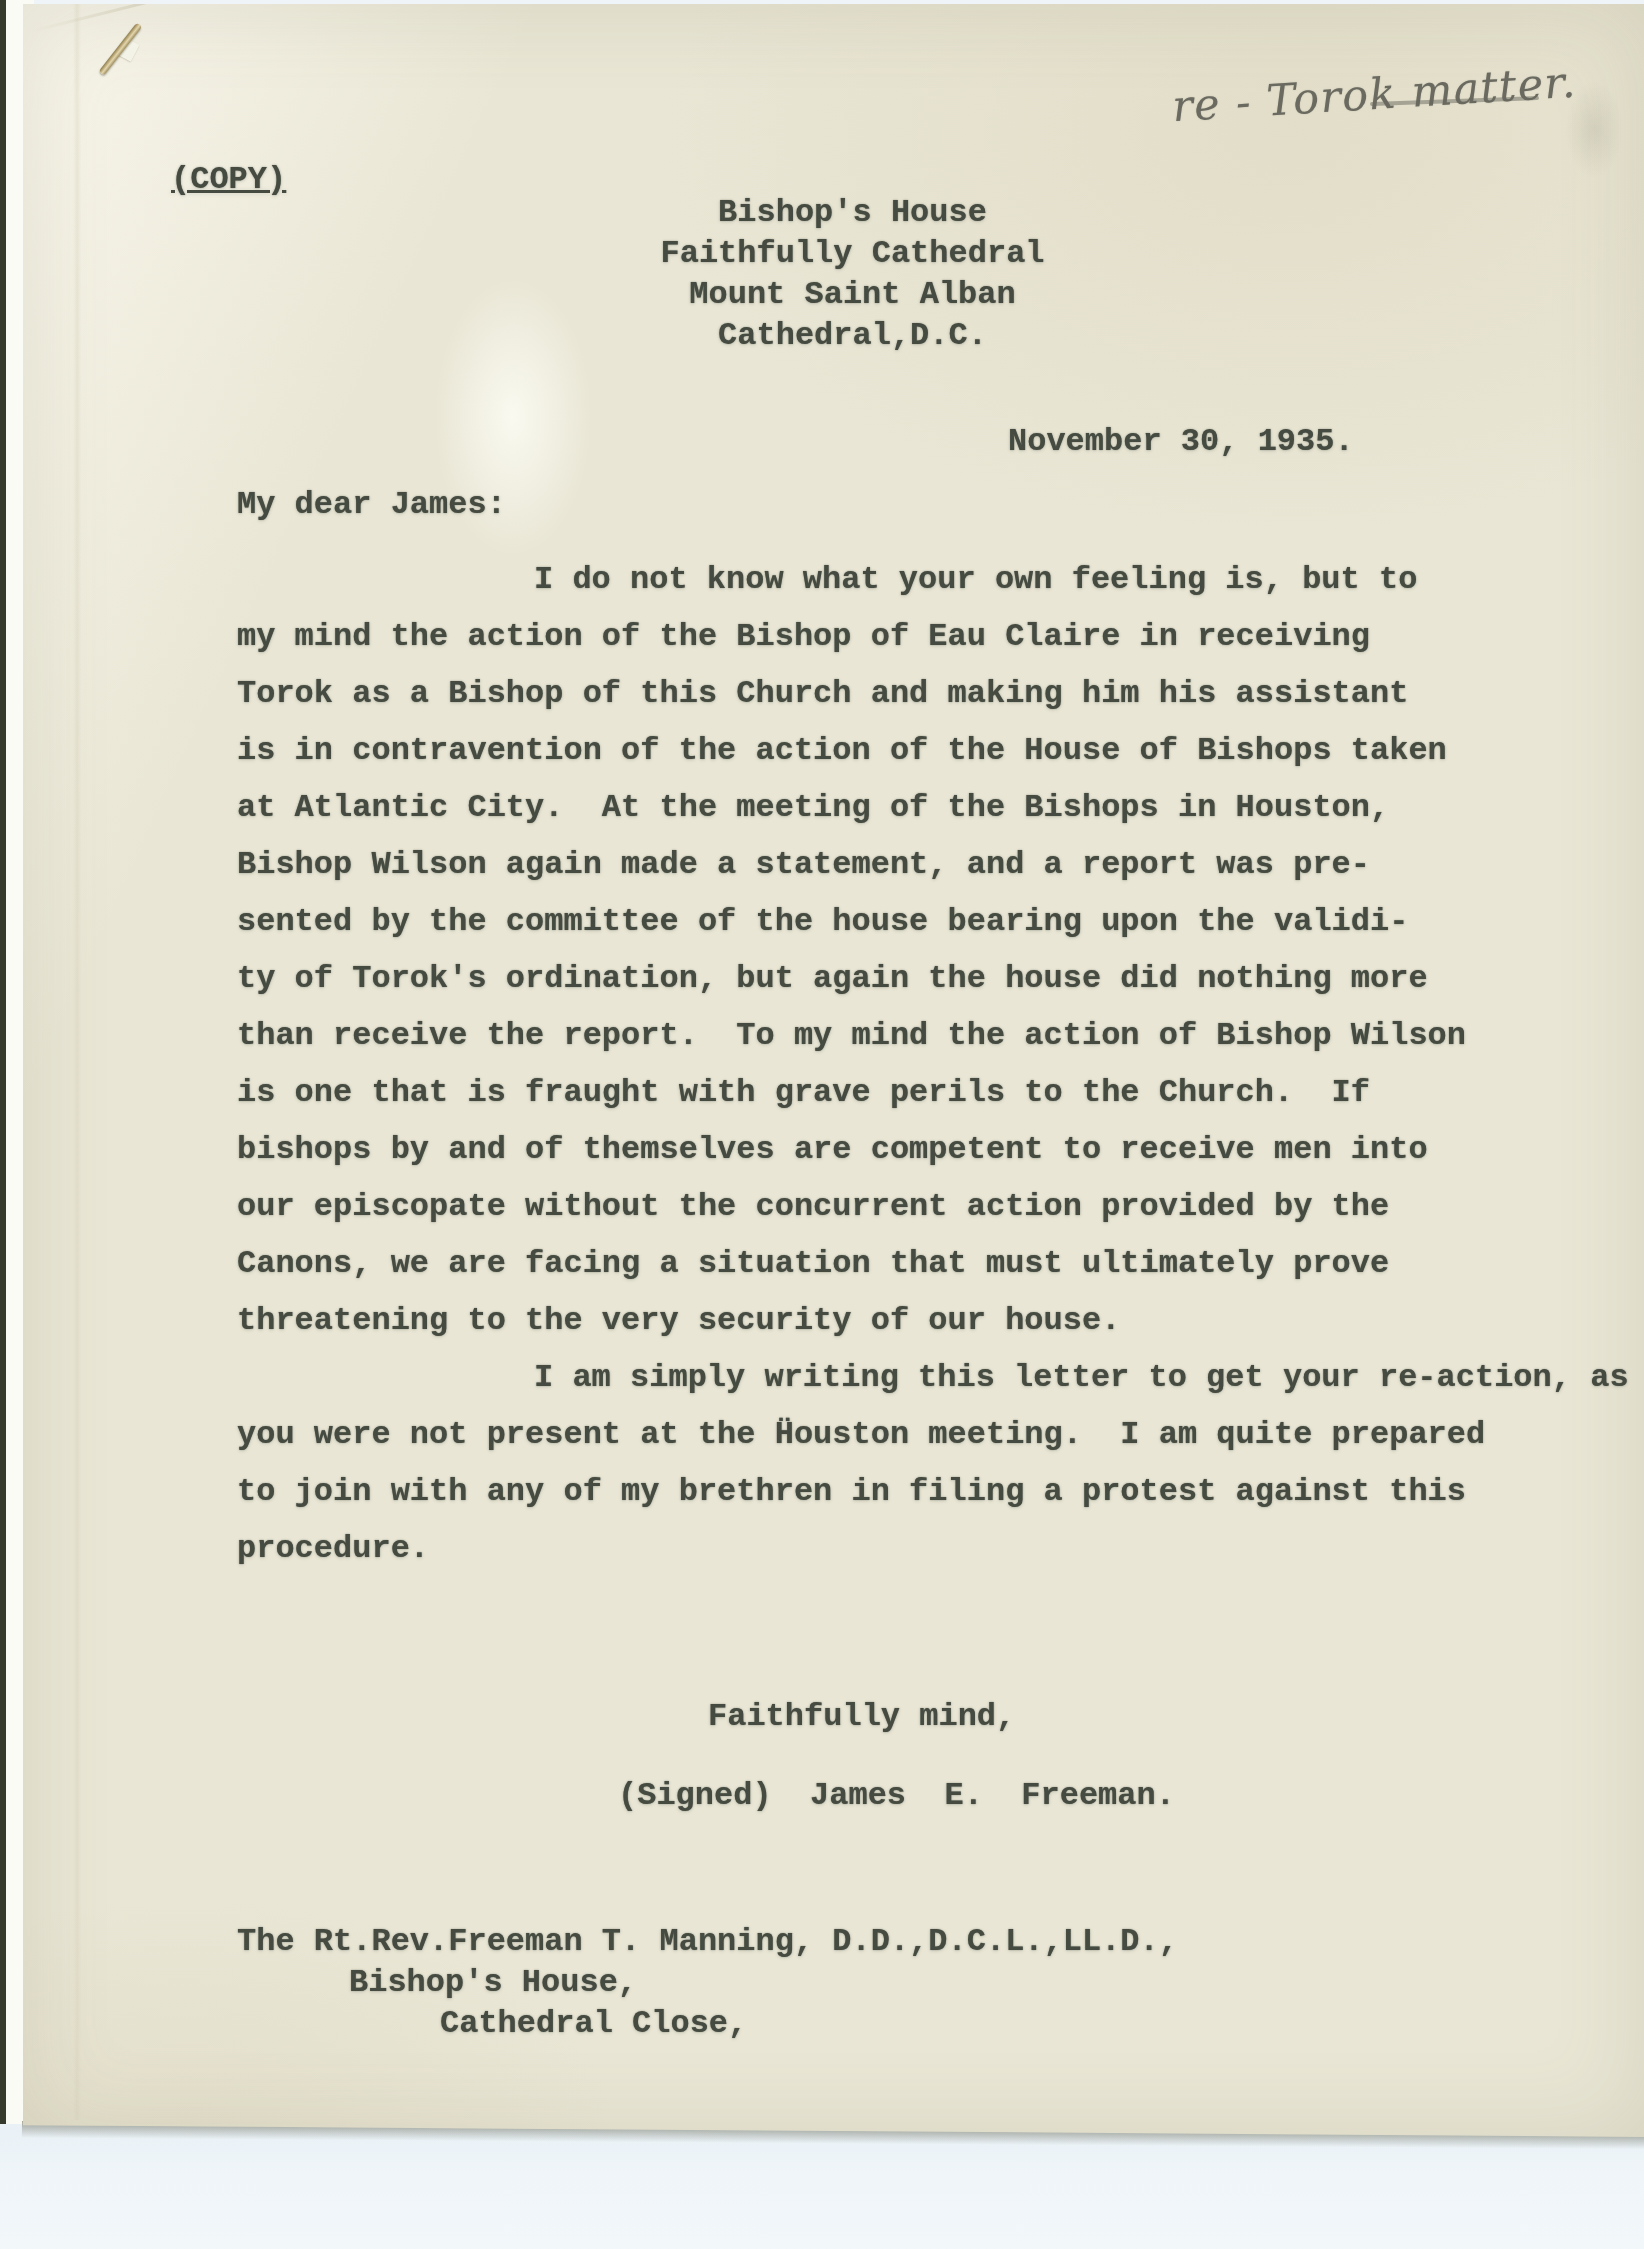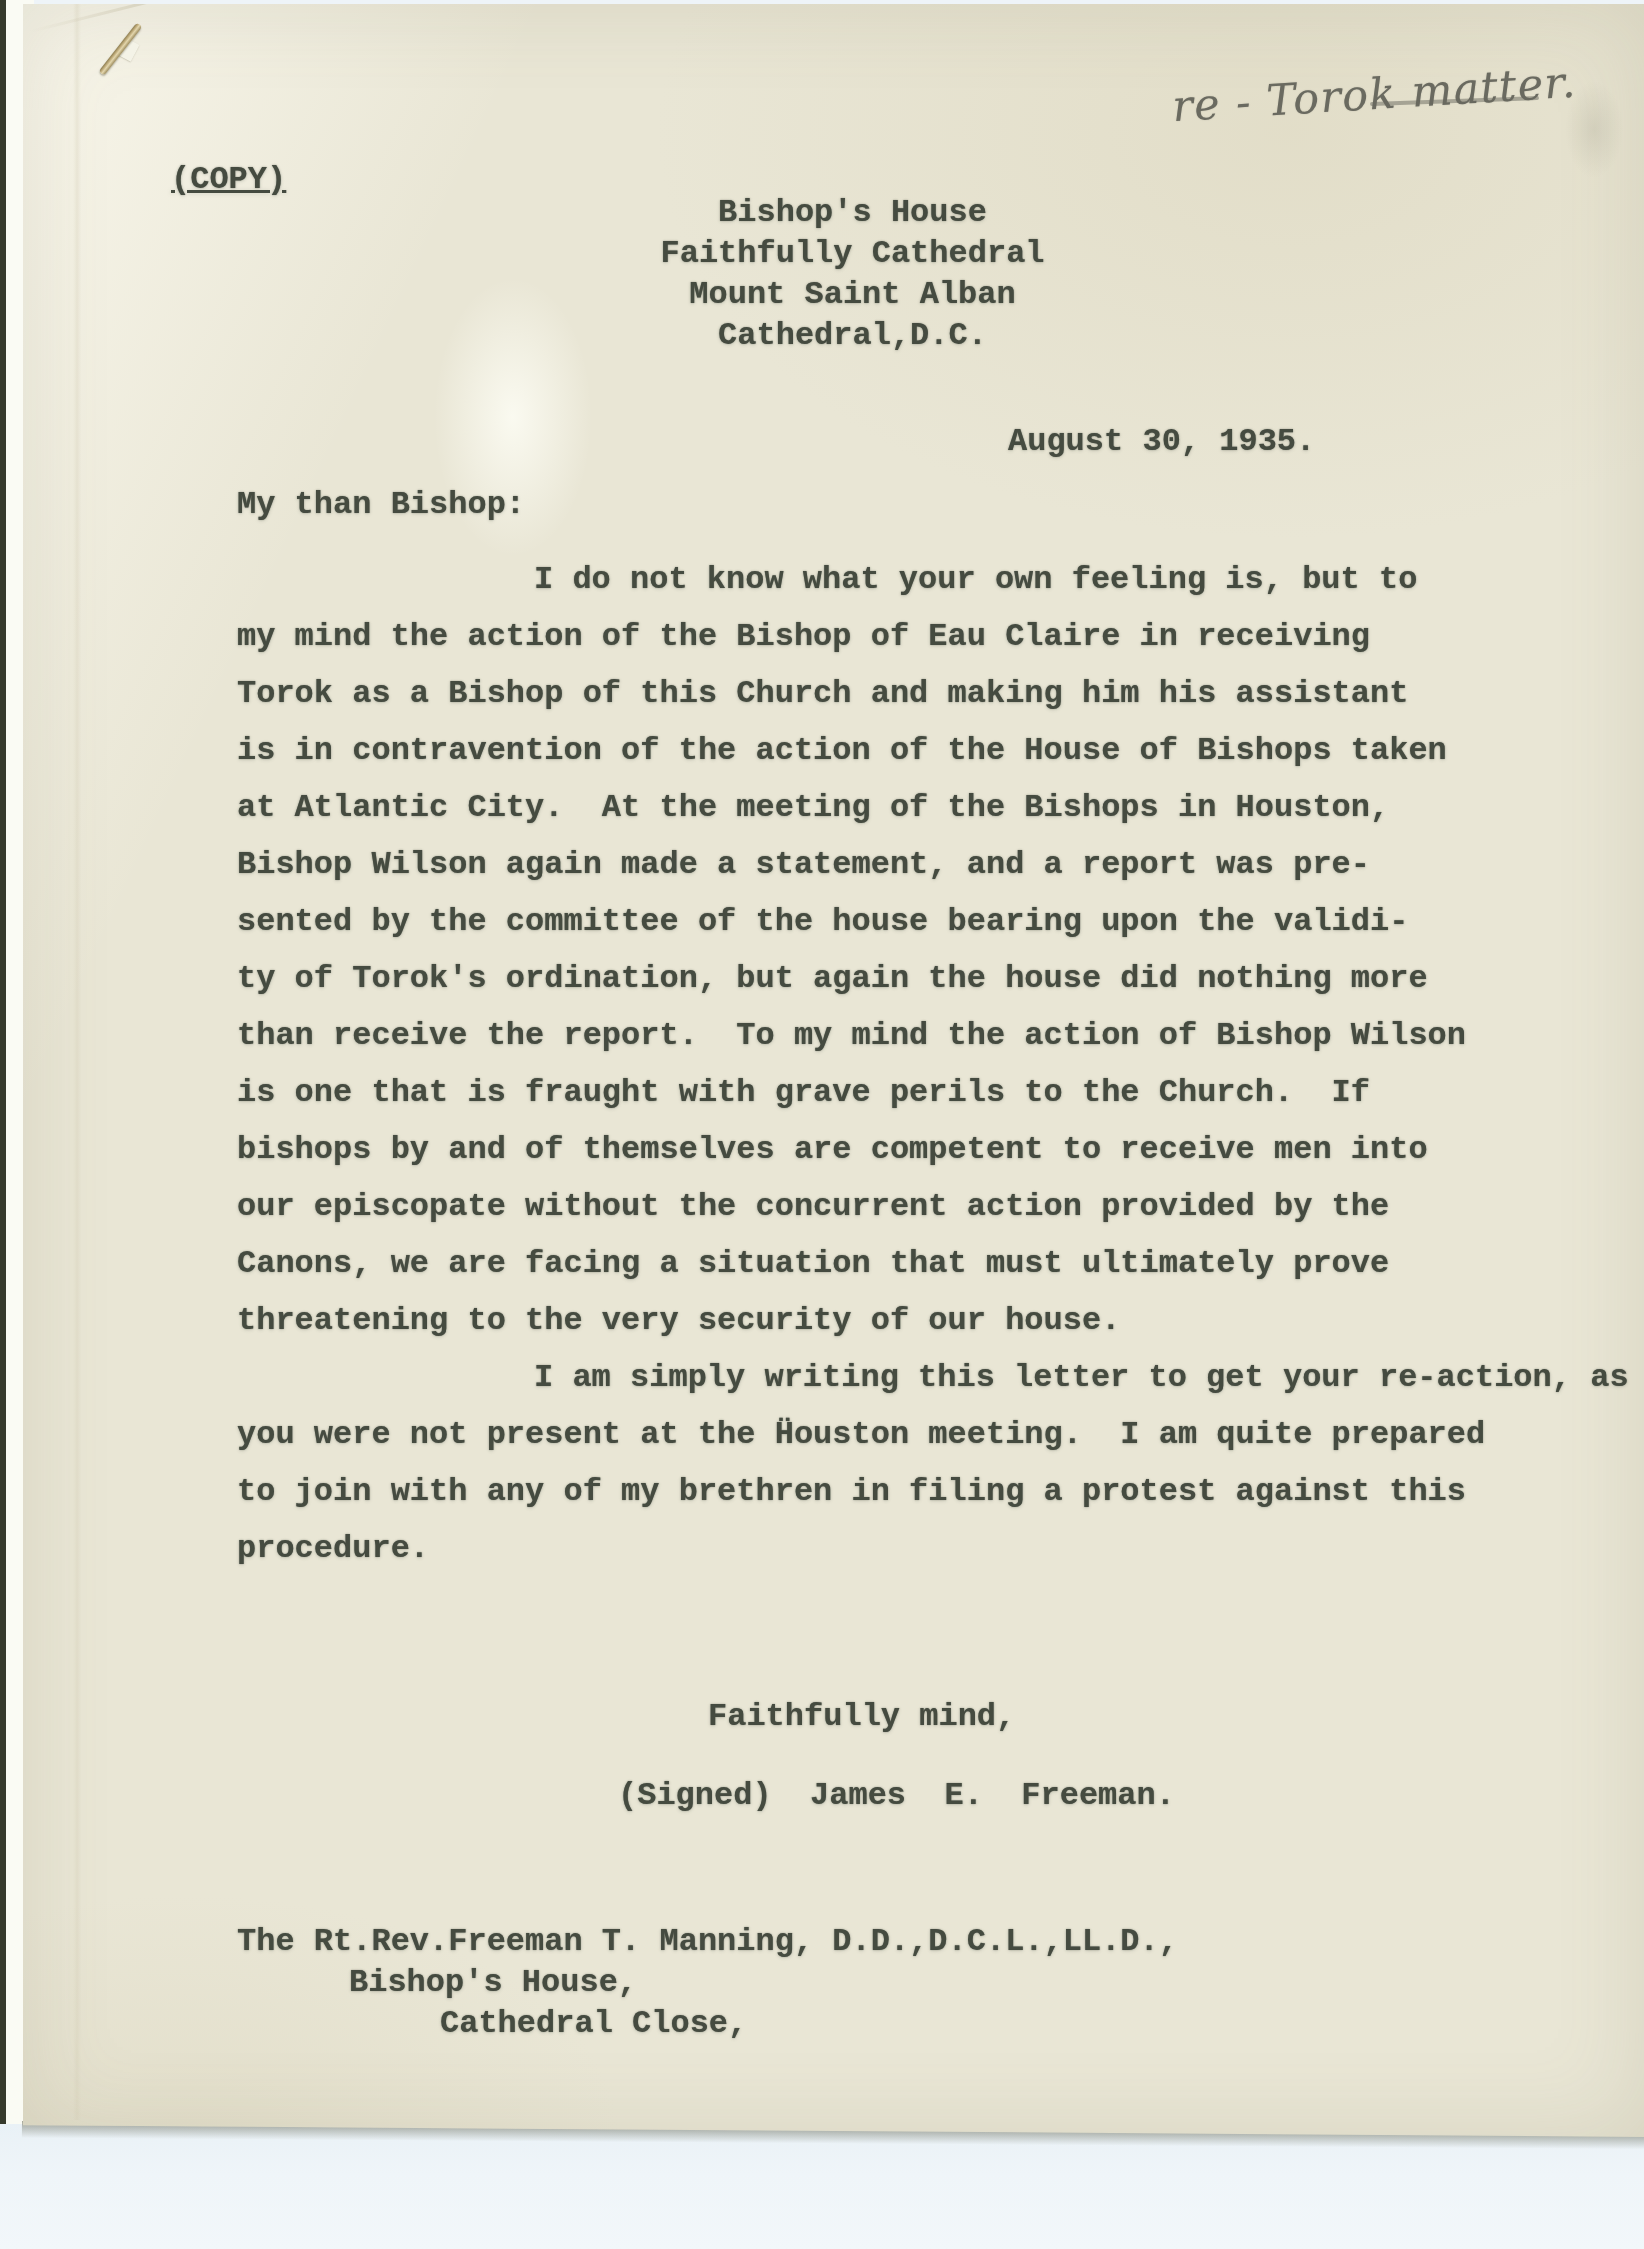--- a/index.html
+++ b/index.html
@@ -84,23 +84,23 @@
     <div class="staple-tear"></div>
     <div class="staple"></div>
 
     <div class="handwritten">re - Torok matter.</div>
     <div class="tbar"></div>
 
     <div class="typed copy-label">(COPY)</div>
 
     <div class="typed letterhead"><div>Bishop's House</div><div>Faithfully Cathedral</div><div>Mount Saint Alban</div><div>Cathedral,D.C.</div></div>
 
-    <div class="typed date-line">August 30, 1935.</div>
+    <div class="typed date-line">November 30, 1935.</div>
 
-    <div class="typed salutation">My than Bishop:</div>
+    <div class="typed salutation">My dear James:</div>
 
     <div class="typed letter-body"><div class="indent">I do not know what your own feeling is, but to</div><div>my mind the action of the Bishop of Eau Claire in receiving</div><div>Torok as a Bishop of this Church and making him his assistant</div><div>is in contravention of the action of the House of Bishops taken</div><div>at Atlantic City.  At the meeting of the Bishops in Houston,</div><div>Bishop Wilson again made a statement, and a report was pre-</div><div>sented by the committee of the house bearing upon the validi-</div><div>ty of Torok's ordination, but again the house did nothing more</div><div>than receive the report.  To my mind the action of Bishop Wilson</div><div>is one that is fraught with grave perils to the Church.  If</div><div>bishops by and of themselves are competent to receive men into</div><div>our episcopate without the concurrent action provided by the</div><div>Canons, we are facing a situation that must ultimately prove</div><div>threatening to the very security of our house.</div><div class="indent">I am simply writing this letter to get your re-action, as</div><div>you were not present at the Ḧouston meeting.  I am quite prepared</div><div>to join with any of my brethren in filing a protest against this</div><div>procedure.</div></div>
 
     <div class="typed valediction">Faithfully mind,</div>
 
     <div class="typed signature">(Signed)  James  E.  Freeman.</div>
 
     <div class="typed recipient"><div class="ind-0">The Rt.Rev.Freeman T. Manning, D.D.,D.C.L.,LL.D.,</div><div class="ind-1">Bishop's House,</div><div class="ind-2">Cathedral Close,</div></div>
   </div>
 

